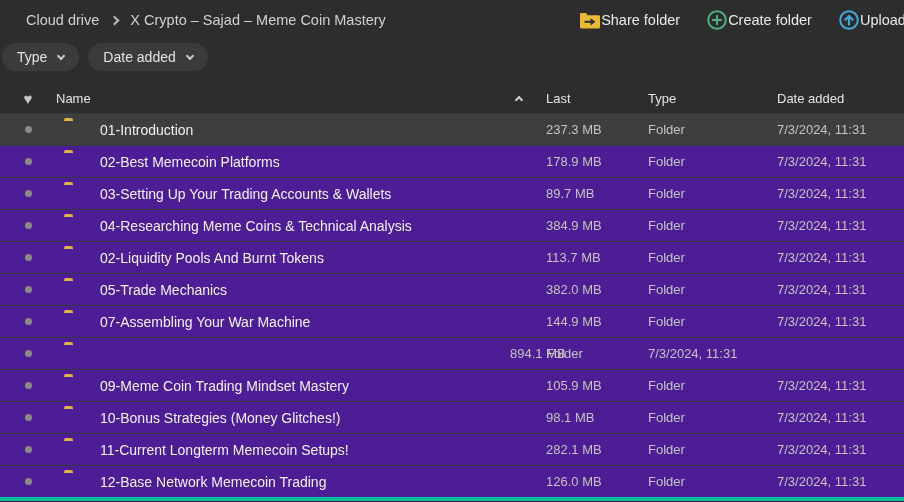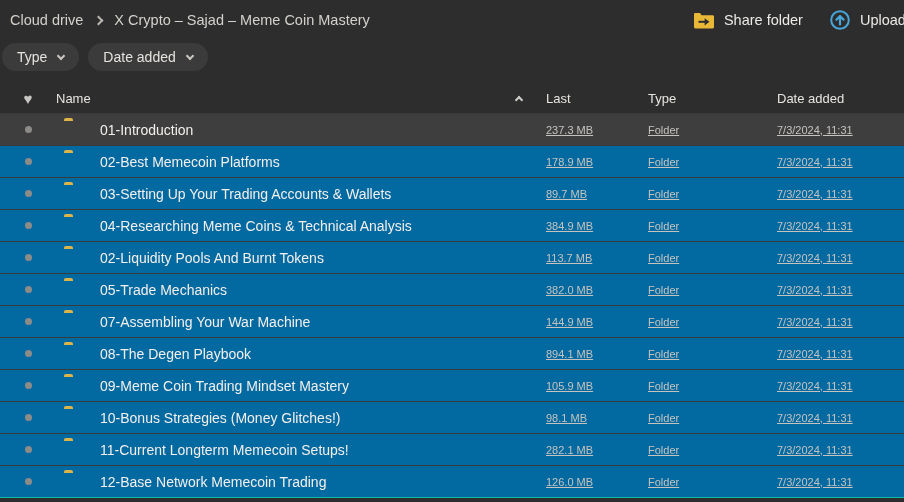--- a/index.html
+++ b/index.html
@@ -11,27 +11,27 @@
     overflow:hidden;
   }
   .app { width:904px; height:502px; overflow:hidden; position:relative; }
 
   
   .topbar {
     height:40px;
     display:flex; align-items:center; justify-content:space-between;
     padding-left:10px;
   }
-  .breadcrumb { display:flex; align-items:center; gap:12px; font-size:14.5px; color:#d4d1cd; white-space:nowrap; }
+  .breadcrumb { display:flex; align-items:center; gap:12px; font-size:14.5px; color:#d4d1cd; white-space:nowrap;margin-left:16px; }
   .breadcrumb .root { cursor:pointer; }
   .chev { display:inline-block; border-style:solid; border-color:#b9b6b2; }
   .chev-right { width:7px; height:7px; border-width:2px 2px 0 0; transform:rotate(45deg); margin-top:1px; }
   .actions { display:flex; align-items:center; gap:26px; margin-right:-14px; white-space:nowrap; }
   .action-btn {
-    display:flex; align-items:center; gap:9px;
+    display:flex; align-items:center; 
     background:none; border:none; color:#eceae6; font-size:14.5px;
     font-family:"Liberation Sans", sans-serif; cursor:pointer;
   }
   .action-btn svg { display:block; }
 
   
   .filterbar { display:flex; gap:9px; padding:3px 0 0 2px; height:44px; align-items:flex-start; }
   .pill {
     display:inline-flex; align-items:center; gap:11px;
     height:28px; padding:0 15px;
@@ -49,39 +49,39 @@
   }
   .thead { height:29px; font-size:13px; color:#e8e5e1; }
   .thead .c-fav { justify-self:center; }
   .heart { color:#c9c7c4; font-size:15px; line-height:1; }
   .c-namehead { grid-column:2 / 4; }
   .chev-up { width:6px; height:6px; border-width:2px 0 0 2px; border-color:#cfccc8; transform:rotate(45deg); margin-left:6px; margin-top:2px; }
 
   .trow {
     height:32px;
     border-top:1px solid #3a3a3a;
-    background:#0369a1;
+    background:#4c1d95;
     cursor:pointer;
   }
-  .tbody { border-bottom:1px solid #14b8a6; }
+  .tbody { border-bottom:4px solid #14b8a6; }
   .dot { width:7px; height:7px; border-radius:50%; background:#8d8b88; justify-self:center; }
   .c-dot { display:flex; justify-content:center; }
 
   .folder-icon { width:23px; height:15px; background:#ecd27a; border-radius:2px; position:relative; margin-left:8px; margin-top:2px; }
   .folder-icon::before {
     content:""; position:absolute; top:-3px; left:0;
     width:9px; height:3px; background:#dcb44a; border-radius:2px 2px 0 0;
   }
   .folder-icon::after {
     content:""; position:absolute; top:0; left:0; right:0;
     height:4px; background:#dfba55; border-bottom:1px solid #c7a042; border-radius:2px 2px 0 0;
   }
 
   .c-name { font-size:14px; color:#f3f0ec; padding-left:4px; white-space:nowrap; overflow:hidden; }
-  .c-meta { font-size:11px; color:#c6c3bf; white-space:nowrap;text-decoration:underline; }
+  .c-meta { font-size:13px; color:#c6c3bf; white-space:nowrap; }
 </style>
 </head>
 <body>
 
 <div class="app">
 
   <header class="topbar">
     <nav class="breadcrumb">
       <span class="root">Cloud drive</span>
       <span class="chev chev-right"></span>
@@ -94,20 +94,29 @@
             <path d="M1 16 V3.2 C1 2.5 1.6 2 2.3 2 H7 l1.6 2.2 H19.7 C20.4 4.2 21 4.8 21 5.5 V16 c0 .8-.6 1.4-1.4 1.4 H2.4 C1.6 17.4 1 16.8 1 16 Z" fill="#e9b837"></path>
             <rect x="5.5" y="9.8" width="7" height="2" fill="#2d2d2d"></rect>
             <path d="M11.6 7.2 L16.4 10.8 L11.6 14.4 Z" fill="#2d2d2d"></path>
           </svg>
         </span>
         <span>Share folder</span>
       </button>
       <button class="action-btn">
         <span>
           <svg width="22" height="22" viewBox="0 0 22 22">
+            <circle cx="11" cy="11" r="8.8" fill="none" stroke="#4fb07c" stroke-width="2"></circle>
+            <path d="M11 6.8 V15.2 M6.8 11 H15.2" stroke="#4fb07c" stroke-width="2" stroke-linecap="round"></path>
+          </svg>
+        </span>
+        <span>Create folder</span>
+      </button>
+      <button class="action-btn">
+        <span>
+          <svg width="22" height="22" viewBox="0 0 22 22">
             <circle cx="11" cy="11" r="8.8" fill="none" stroke="#47a7db" stroke-width="2"></circle>
             <path d="M11 15.4 V7.6 M7.4 10.7 L11 7.1 L14.6 10.7" fill="none" stroke="#47a7db" stroke-width="2.2" stroke-linecap="round" stroke-linejoin="round"></path>
           </svg>
         </span>
         <span>Upload...</span>
       </button>
     </div>
   </header>
 
   <div class="filterbar">
@@ -237,21 +246,20 @@
           <span class="c-meta">7/3/2024, 11:31</span>
         </div>
 
         <div class="trow grid-cols">
           <span class="c-dot">
             <span class="dot"></span>
           </span>
           <span>
             <span class="folder-icon"></span>
           </span>
-          <span class="c-name">08-The Degen Playbook</span>
           <span></span>
           <span class="c-meta">894.1 MB</span>
           <span class="c-meta">Folder</span>
           <span class="c-meta">7/3/2024, 11:31</span>
         </div>
 
         <div class="trow grid-cols">
           <span class="c-dot">
             <span class="dot"></span>
           </span>

